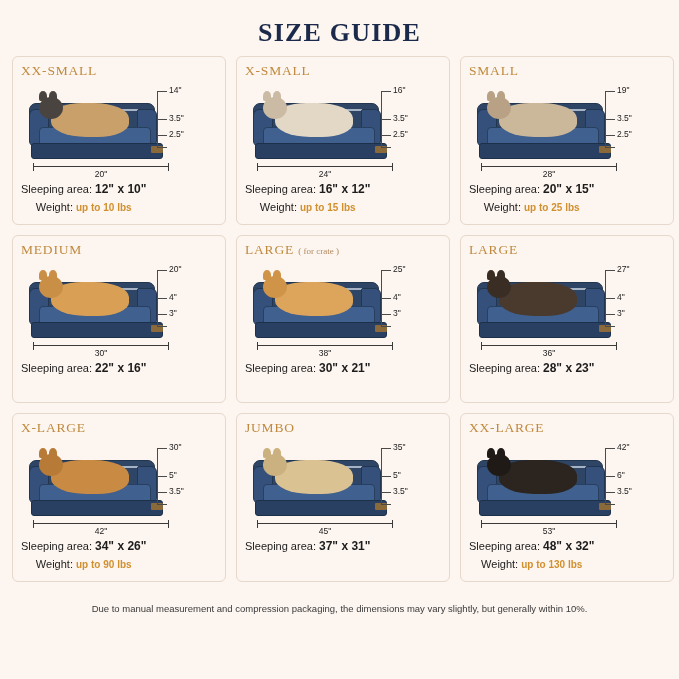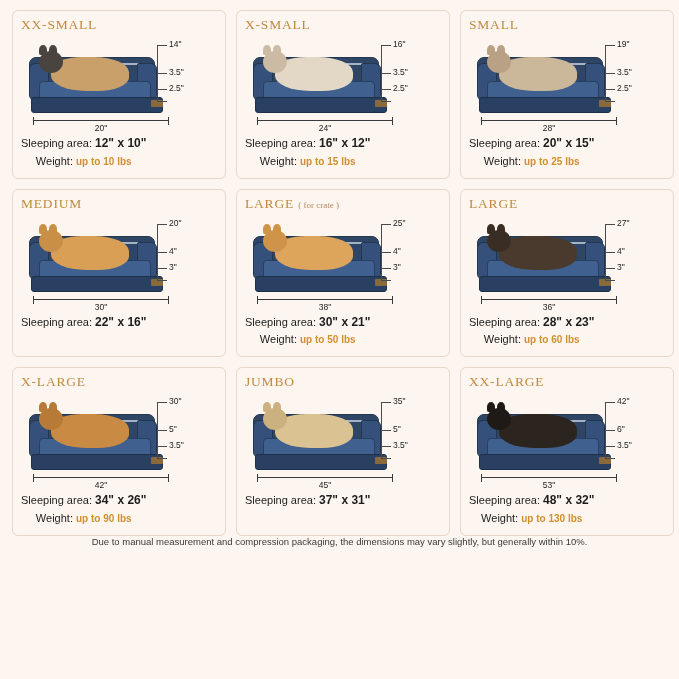--- a/index.html
+++ b/index.html
@@ -186,21 +186,21 @@
   }
   .specs .weight {
     color: #d1902e;
     font-weight: 700;
     font-size: 10px;
   }
   .footer {
     text-align: center;
     font-size: 9.5px;
     color: #3a3a3a;
-    margin-top: 0;
+    margin-top: 21px;
   }
   .measure-group {
     position: absolute;
     right: 2px;
     top: 8px;
     width: 58px;
     height: 62px;
   }
   .m-line {
     position: absolute;
@@ -217,20 +217,21 @@
     position: absolute;
     font-size: 8.5px;
     color: #1c1c1c;
   }
 </style>
 </head>
 <body>
 
 <div class="page">
 
+  <div class="title">SIZE GUIDE</div>
 
   <div class="grid" id="grid">
       <div class="cell">
     <div class="cell-title">
       <span>XX-SMALL</span>
       <span class="note"></span>
     </div>
     <div class="illus">
       <div class="bed">
         <div class="back"></div>
@@ -434,24 +435,20 @@
       </div>
 
       <div class="dim-h"></div>
       <div class="dim-h-label" style="left:12px; width:136px; bottom:-2px;">38"</div>
     </div>
     <div class="specs">
       <div>
         <span>Sleeping area:</span>
         <span class="val">30" x 21"</span>
       </div>
-      <div>
-        <span>Weight:</span>
-        <span class="weight">up to 50 lbs</span>
-      </div>
     </div>
   </div>
       <div class="cell">
     <div class="cell-title">
       <span>LARGE</span>
       <span class="note"></span>
     </div>
     <div class="illus">
       <div class="bed">
         <div class="back"></div>
@@ -479,24 +476,20 @@
       </div>
 
       <div class="dim-h"></div>
       <div class="dim-h-label" style="left:12px; width:136px; bottom:-2px;">36"</div>
     </div>
     <div class="specs">
       <div>
         <span>Sleeping area:</span>
         <span class="val">28" x 23"</span>
       </div>
-      <div>
-        <span>Weight:</span>
-        <span class="weight">up to 60 lbs</span>
-      </div>
     </div>
   </div>
       <div class="cell">
     <div class="cell-title">
       <span>X-LARGE</span>
       <span class="note"></span>
     </div>
     <div class="illus">
       <div class="bed">
         <div class="back"></div>

